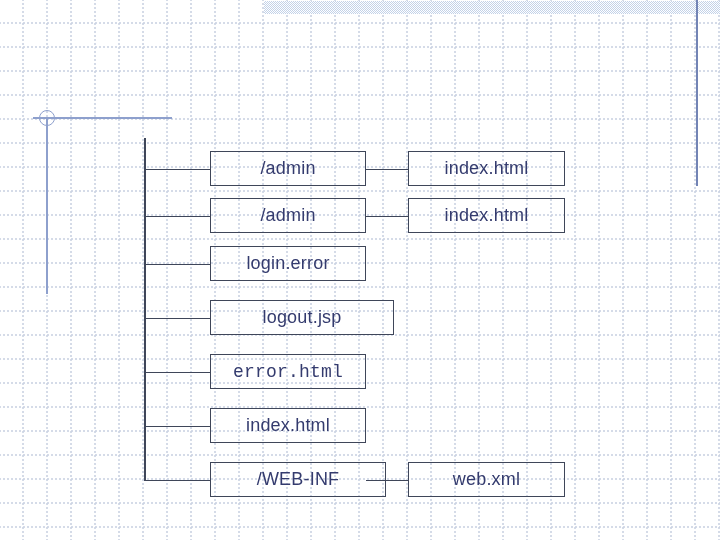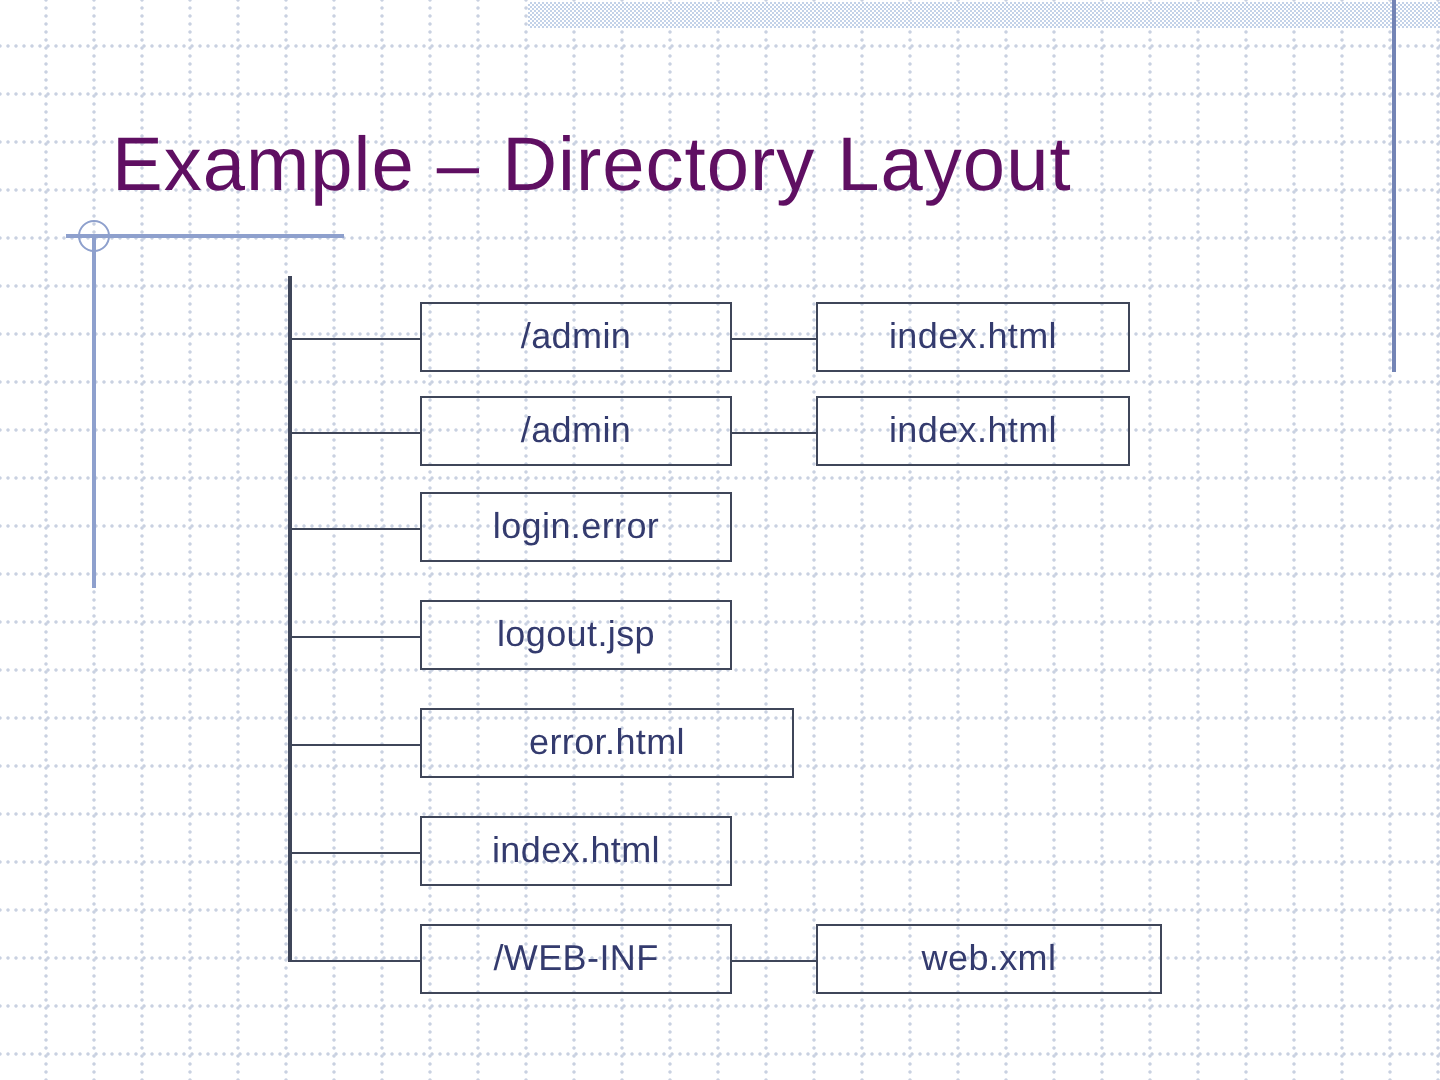--- a/index.html
+++ b/index.html
@@ -68,21 +68,20 @@
     font-size:18px;color:var(--node-text);letter-spacing:0.2px;
   }
 </style>
 </head>
 <body>
 
 <div class="slide" style="--title-color: #5f0f62; --node-text: #343b6e; --line-color: #3f4659; --accent-blue: #8ea0cd; --accent-strong: #7384b5; --band-blue: #c3d2e8;">
   <div class="band"></div>
   <div class="right-line"></div>
 
-  <h1 class="title" style="margin:0;font-weight:400;">Example – Directory Layout</h1>
 
   <div class="orn-hline"></div>
   <div class="orn-vline"></div>
   <div class="orn-circle"></div>
 
   <div class="trunk"></div>
   <div id="tree">
       <div class="branch" style="left: 144px; top: 168.5px; width: 66px;"></div>
       <div class="node-box" style="left: 210px; top: 151px; width: 156px; align-items: center;">
         <span>/admin</span>
@@ -97,33 +96,33 @@
       </div>
       <div class="connector" style="left: 366px; top: 215.5px; width: 42px;"></div>
       <div class="node-box" style="left: 408px; top: 198px; width: 157px;">
         <span>index.html</span>
       </div>
       <div class="branch" style="left: 144px; top: 263.5px; width: 66px;"></div>
       <div class="node-box" style="left: 210px; top: 246px; width: 156px;">
         <span>login.error</span>
       </div>
       <div class="branch" style="left: 144px; top: 317.5px; width: 66px;"></div>
-      <div class="node-box" style="left: 210px; top: 300px; width: 156px;">
+      <div class="node-box" style="left: 210px; top: 300px; width: 184px;">
         <span>logout.jsp</span>
       </div>
       <div class="branch" style="left: 144px; top: 371.5px; width: 66px;"></div>
-      <div class="node-box" style="left: 210px; top: 354px; width: 187px;">
+      <div class="node-box" style="left: 210px; top: 354px; width: 156px; font-family: Liberation Mono, monospace;">
         <span>error.html</span>
       </div>
       <div class="branch" style="left: 144px; top: 425.5px; width: 66px;"></div>
       <div class="node-box" style="left: 210px; top: 408px; width: 156px;">
         <span>index.html</span>
       </div>
       <div class="branch" style="left: 144px; top: 479.5px; width: 66px;"></div>
-      <div class="node-box" style="left: 210px; top: 462px; width: 156px;">
+      <div class="node-box" style="left: 210px; top: 462px; width: 176px;">
         <span>/WEB-INF</span>
       </div>
       <div class="connector" style="left: 366px; top: 479.5px; width: 42px;"></div>
-      <div class="node-box" style="left: 408px; top: 462px; width: 173px;">
+      <div class="node-box" style="left: 408px; top: 462px; width: 157px;">
         <span>web.xml</span>
       </div>
     </div>
 </div>
 
 </body></html>

